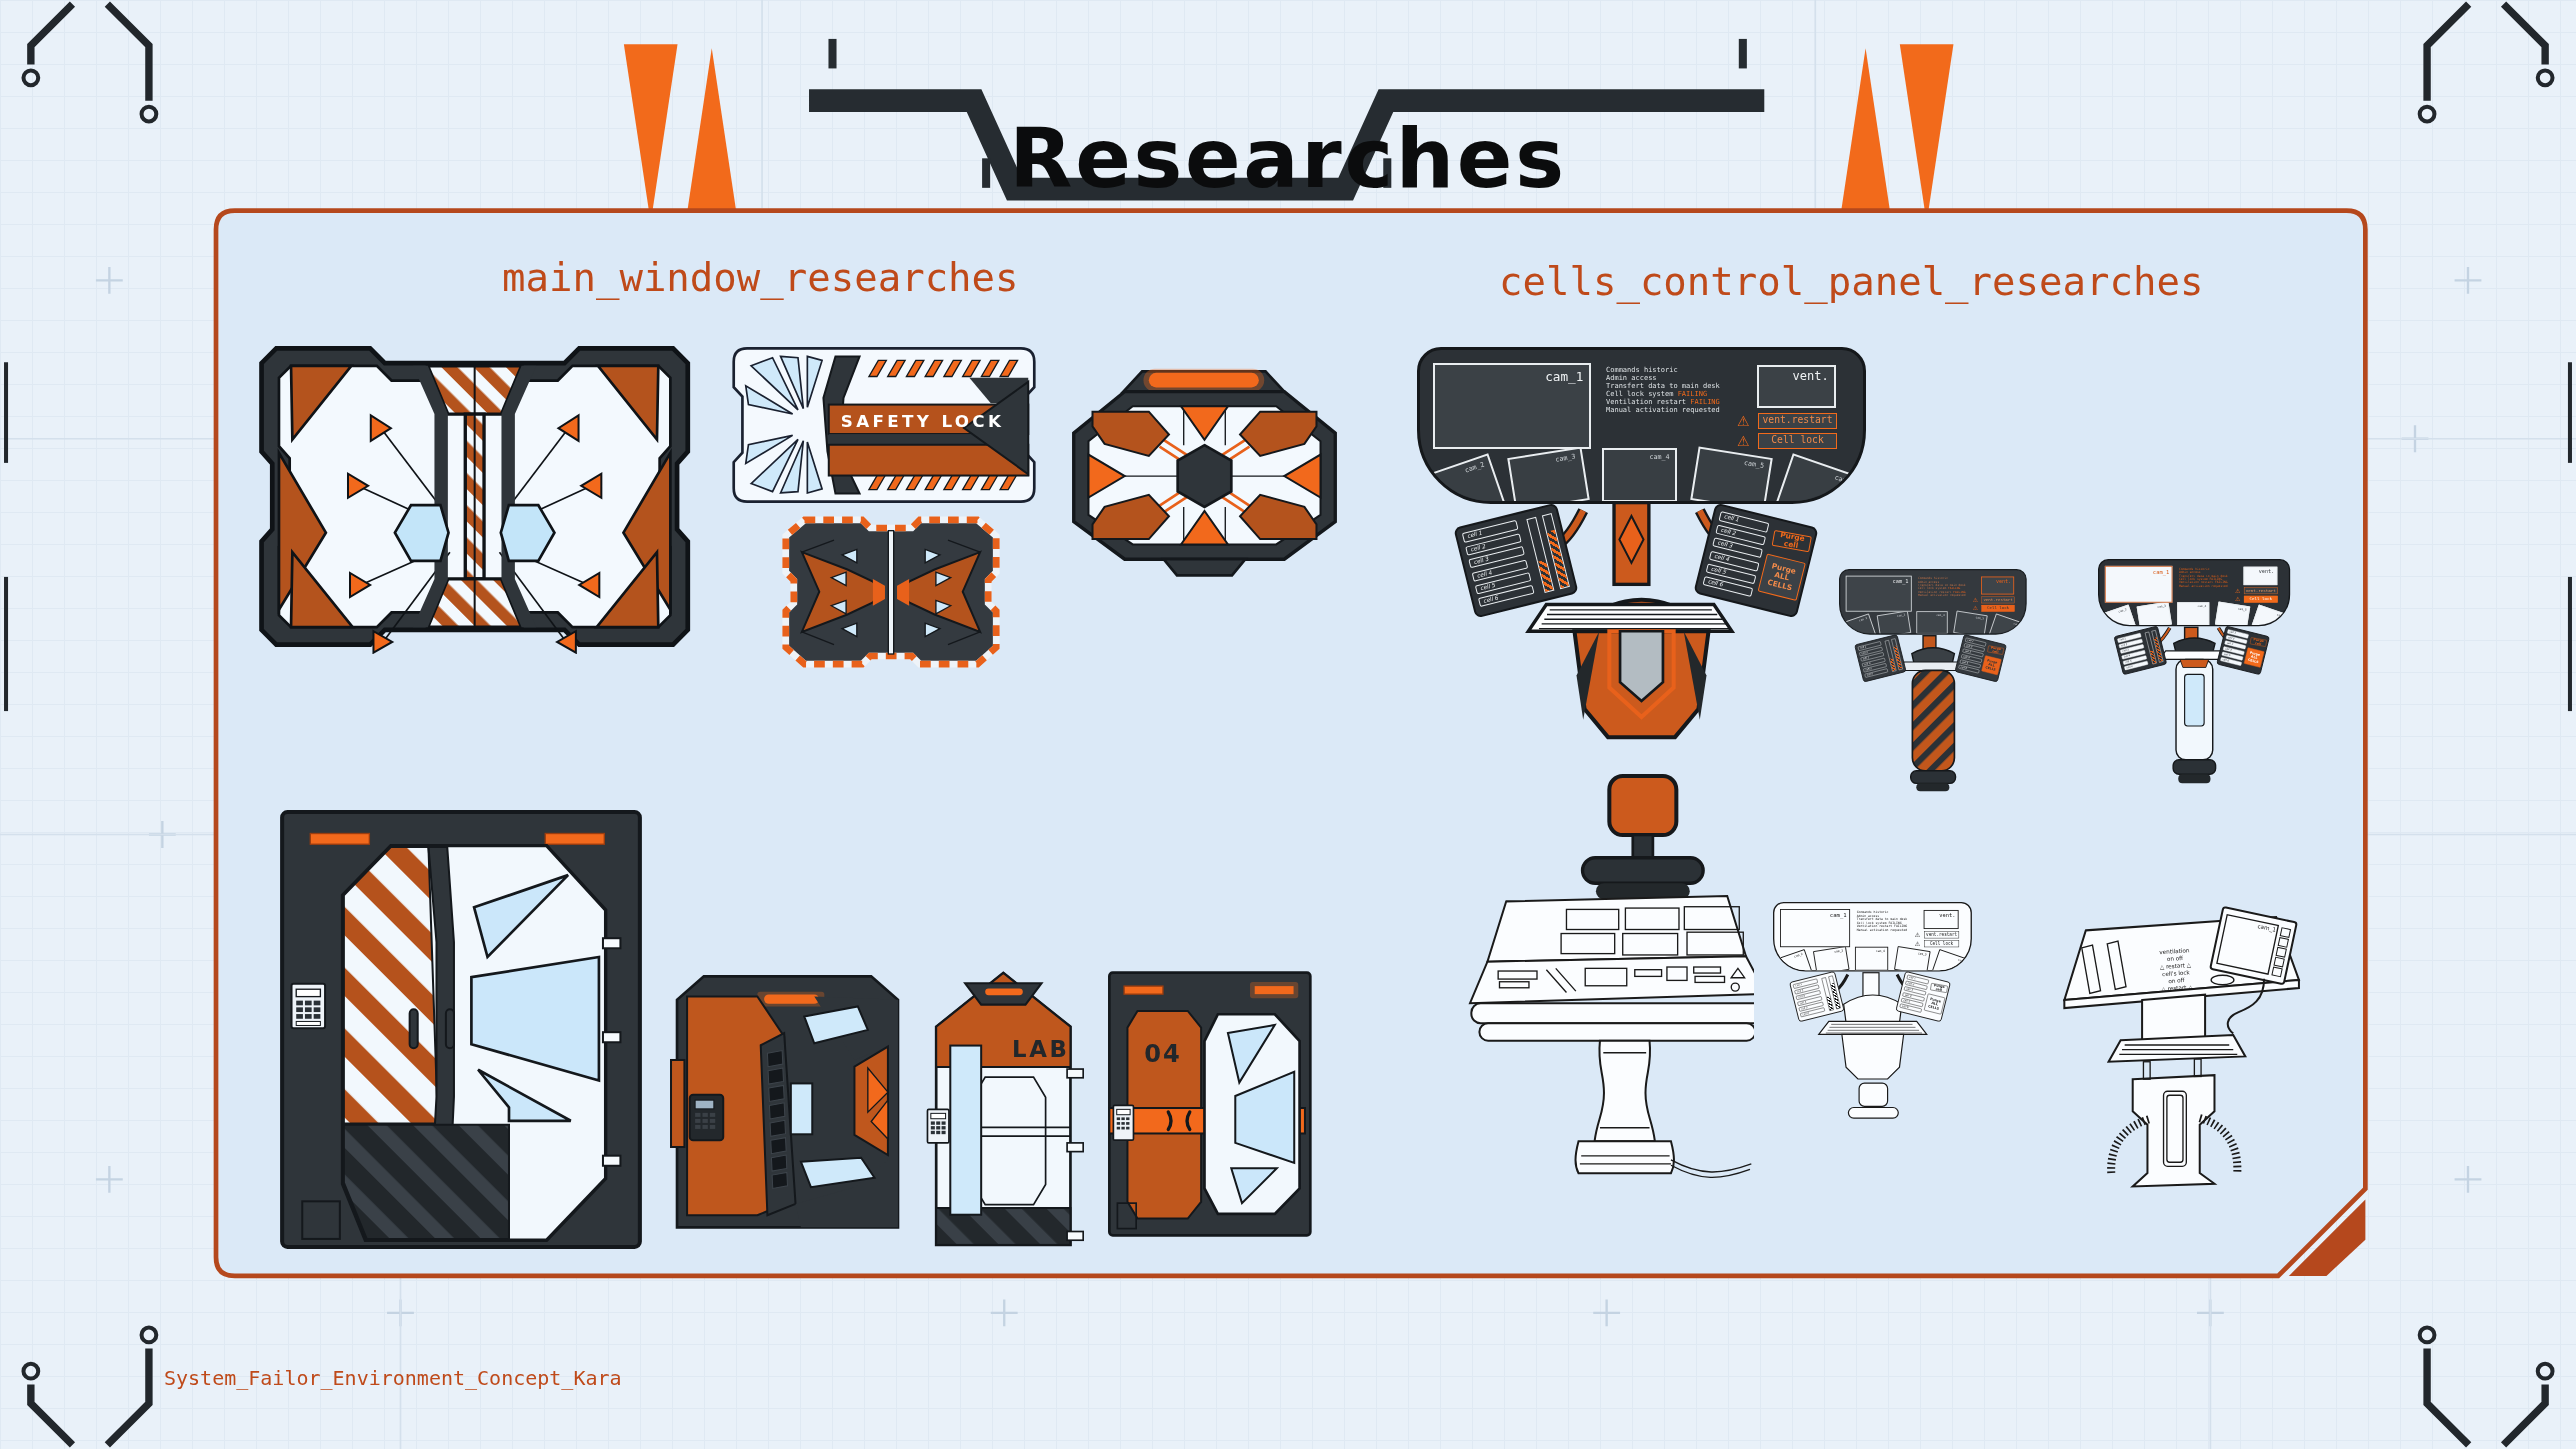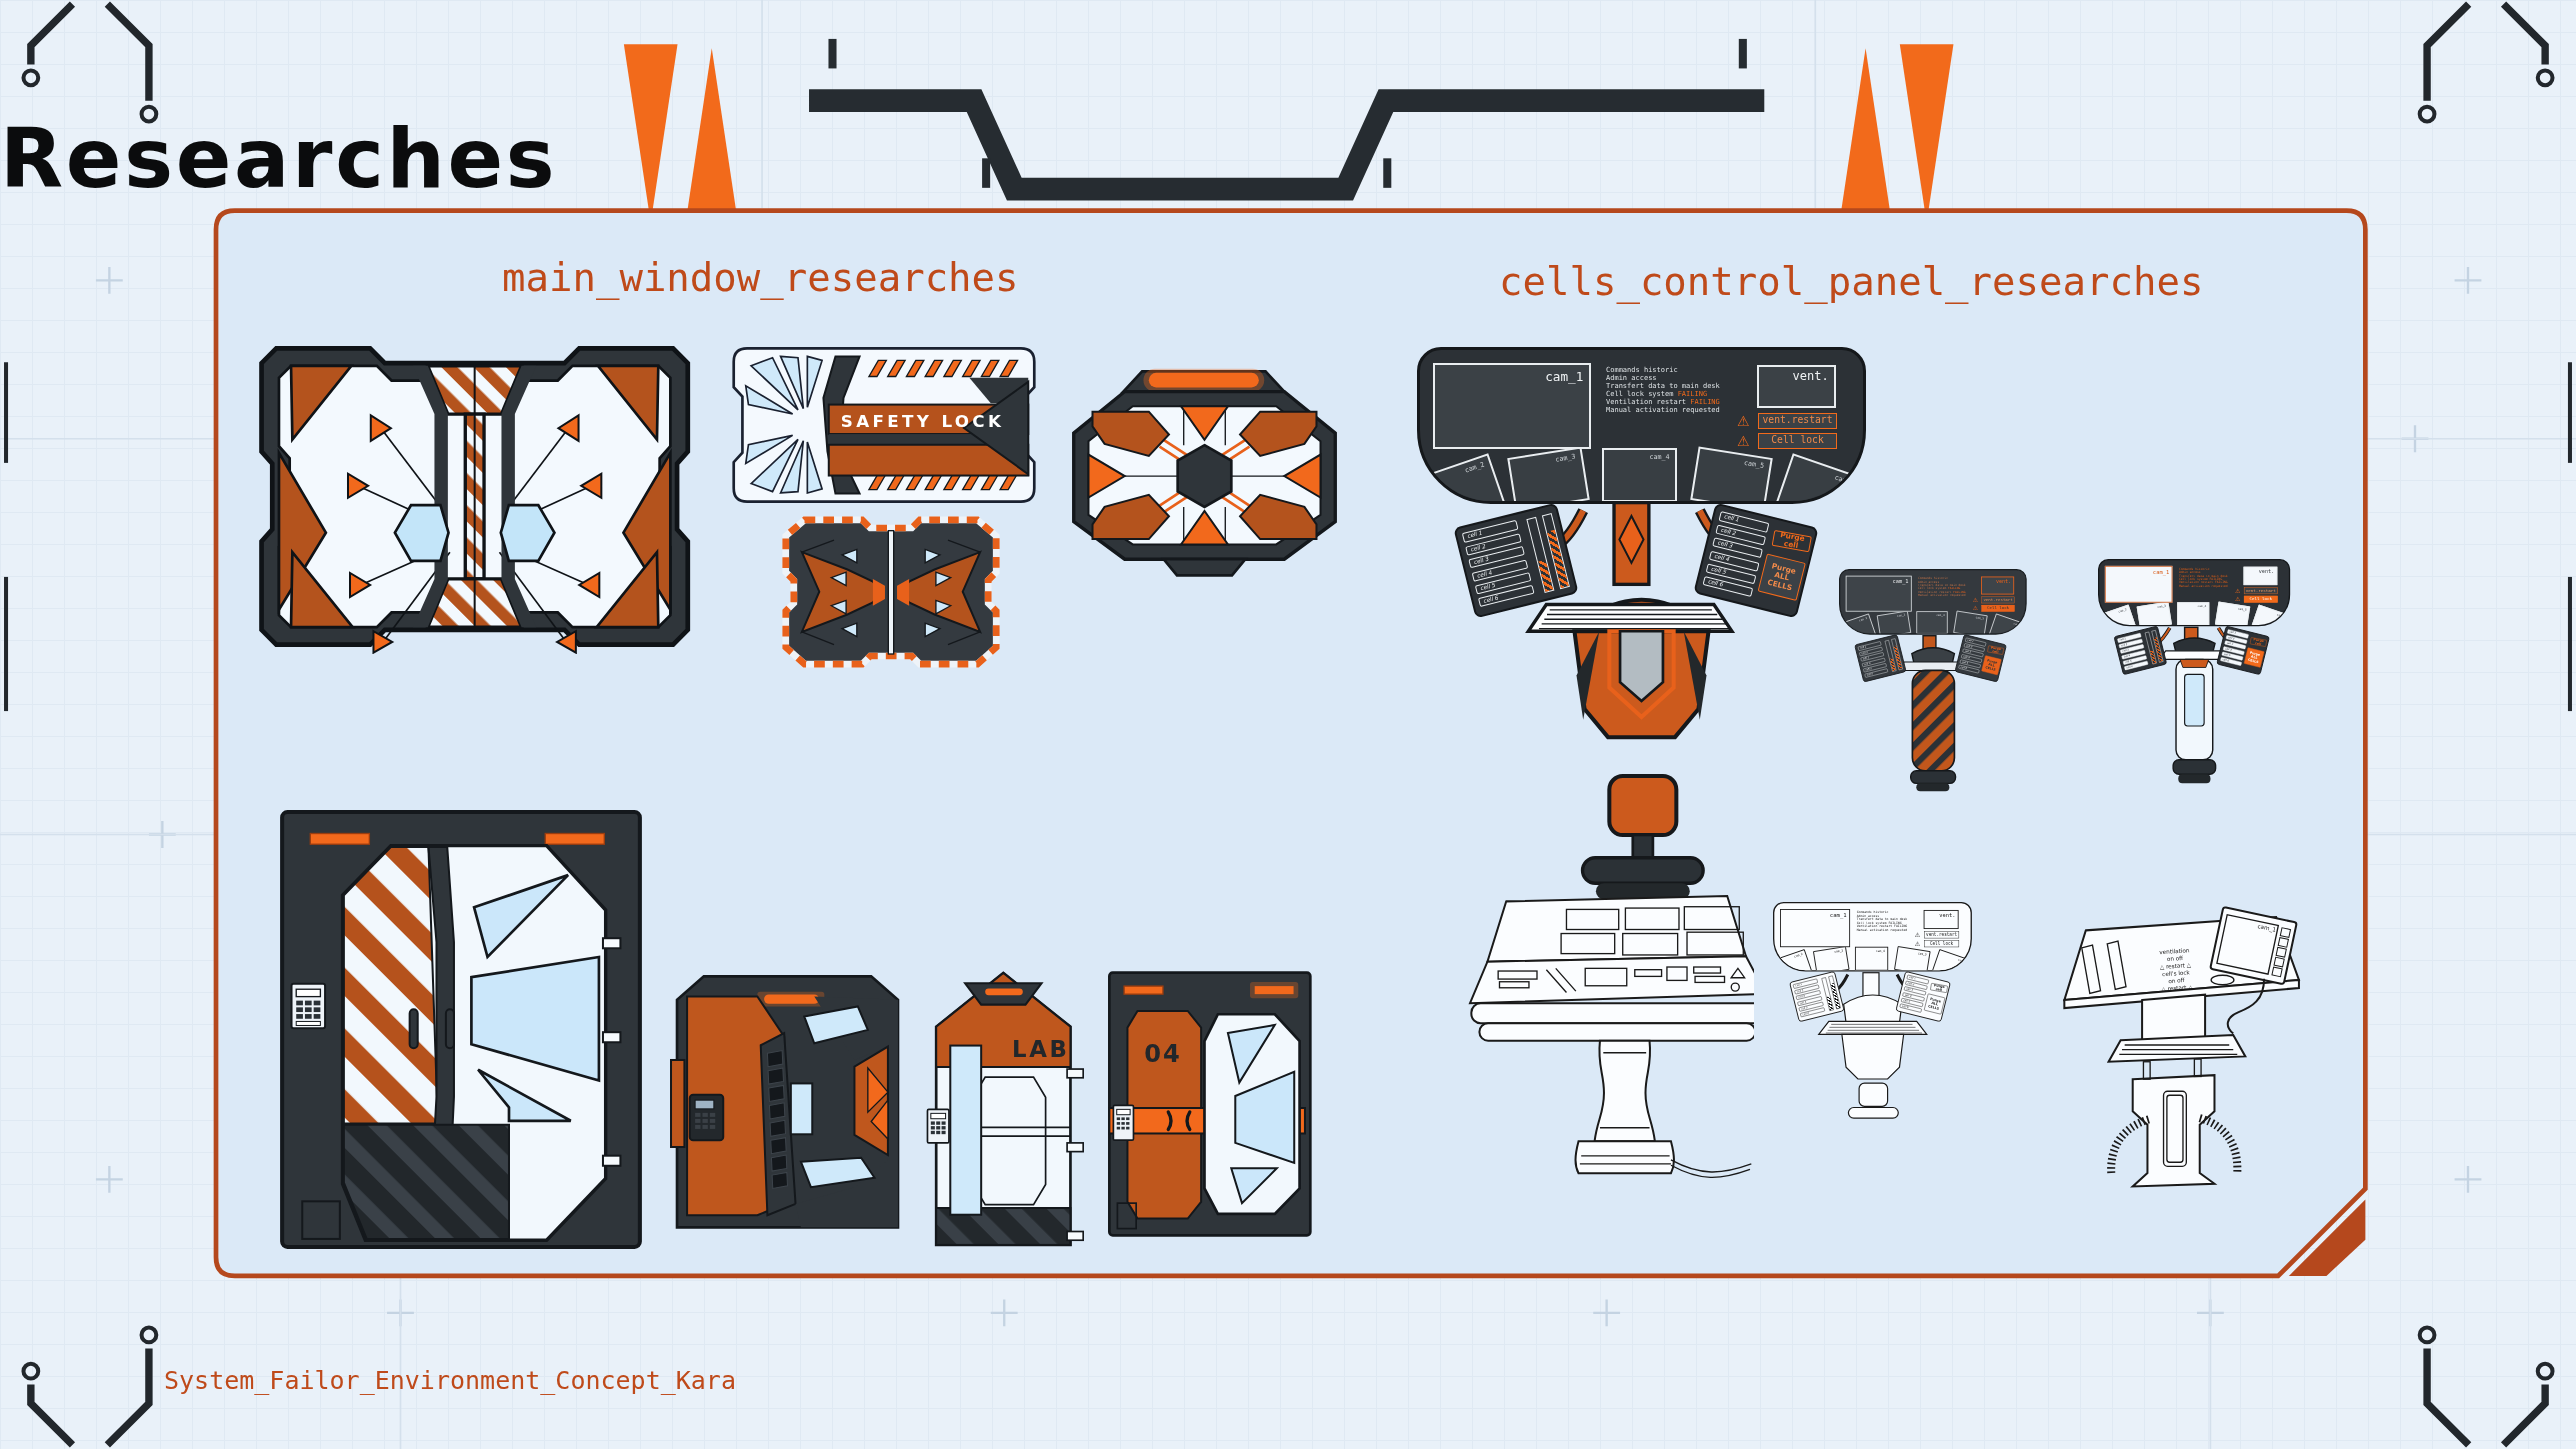--- a/index.html
+++ b/index.html
@@ -7,31 +7,31 @@
     width:2576px;height:1449px;overflow:hidden;
     background:#e9f1f9;
     background-image:linear-gradient(#dfe9f3 0.7px,transparent 0.7px),linear-gradient(90deg,#dfe9f3 0.7px,transparent 0.7px);
     background-size:32px 32px;
     font-family:"DejaVu Sans",sans-serif;
   }
   #stage{position:relative;width:2576px;height:1449px;}
   svg{display:block;}
   .abs{position:absolute;}
   #page-title{
-    position:absolute;left:0;top:111px;width:2576px;
+    position:absolute;left:0;top:111px;width:2576px;text-align:center;
     font-size:82px;font-weight:800;letter-spacing:2.7px;color:#0b0c0d;
     font-family:"DejaVu Sans",sans-serif;
   }
   .section-label{
     position:absolute;font-family:"DejaVu Sans Mono",monospace;
     font-size:39px;color:#bf4a1a;white-space:nowrap;
   }
   #footer-credit{
     position:absolute;left:164px;top:1366px;
-    font-family:"DejaVu Sans Mono",monospace;font-size:25px;color:#bf4a1a;
+    font-family:"DejaVu Sans Mono",monospace;font-size:20px;color:#bf4a1a;
   }
   
   .cpanel{position:absolute;width:449px;height:590px;transform-origin:0 0;}
   .cpanel .display{
     position:absolute;left:0;top:0;width:449px;height:157px;box-sizing:border-box;
     background:var(--bg);border:3.4px solid var(--frame-stroke);
     border-radius:24px 24px 74px 74px;overflow:hidden;
   }
   .cpanel .cam1{
     position:absolute;left:13.4px;top:13.4px;width:158px;height:86px;box-sizing:border-box;

